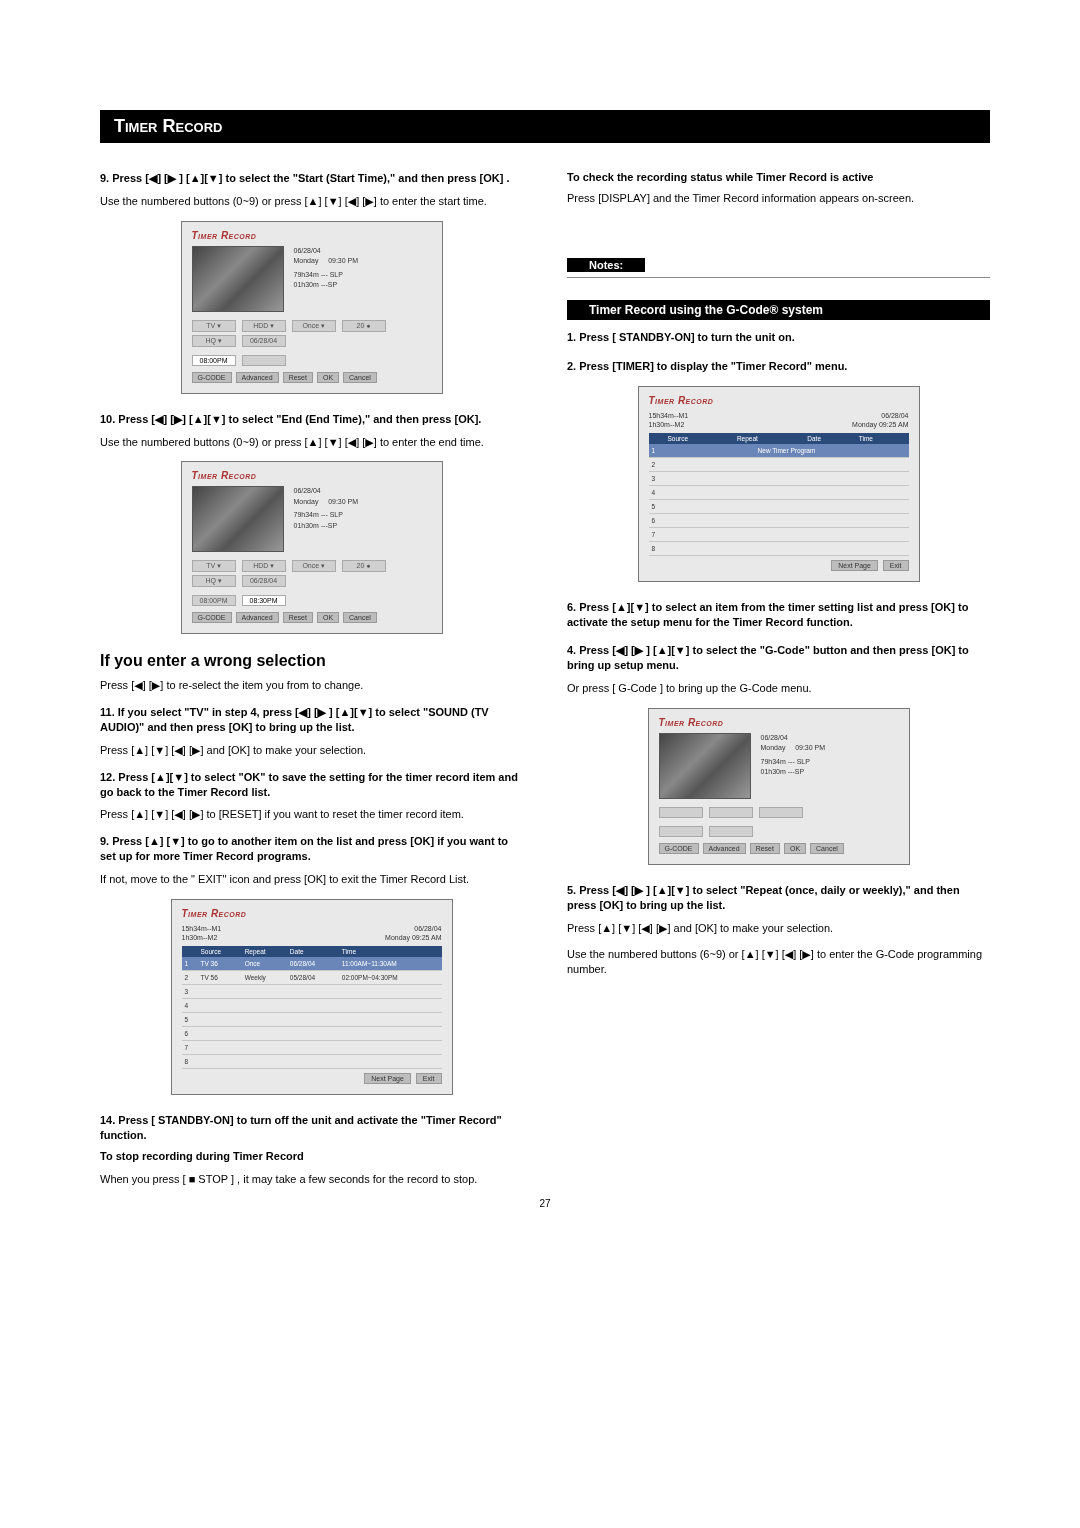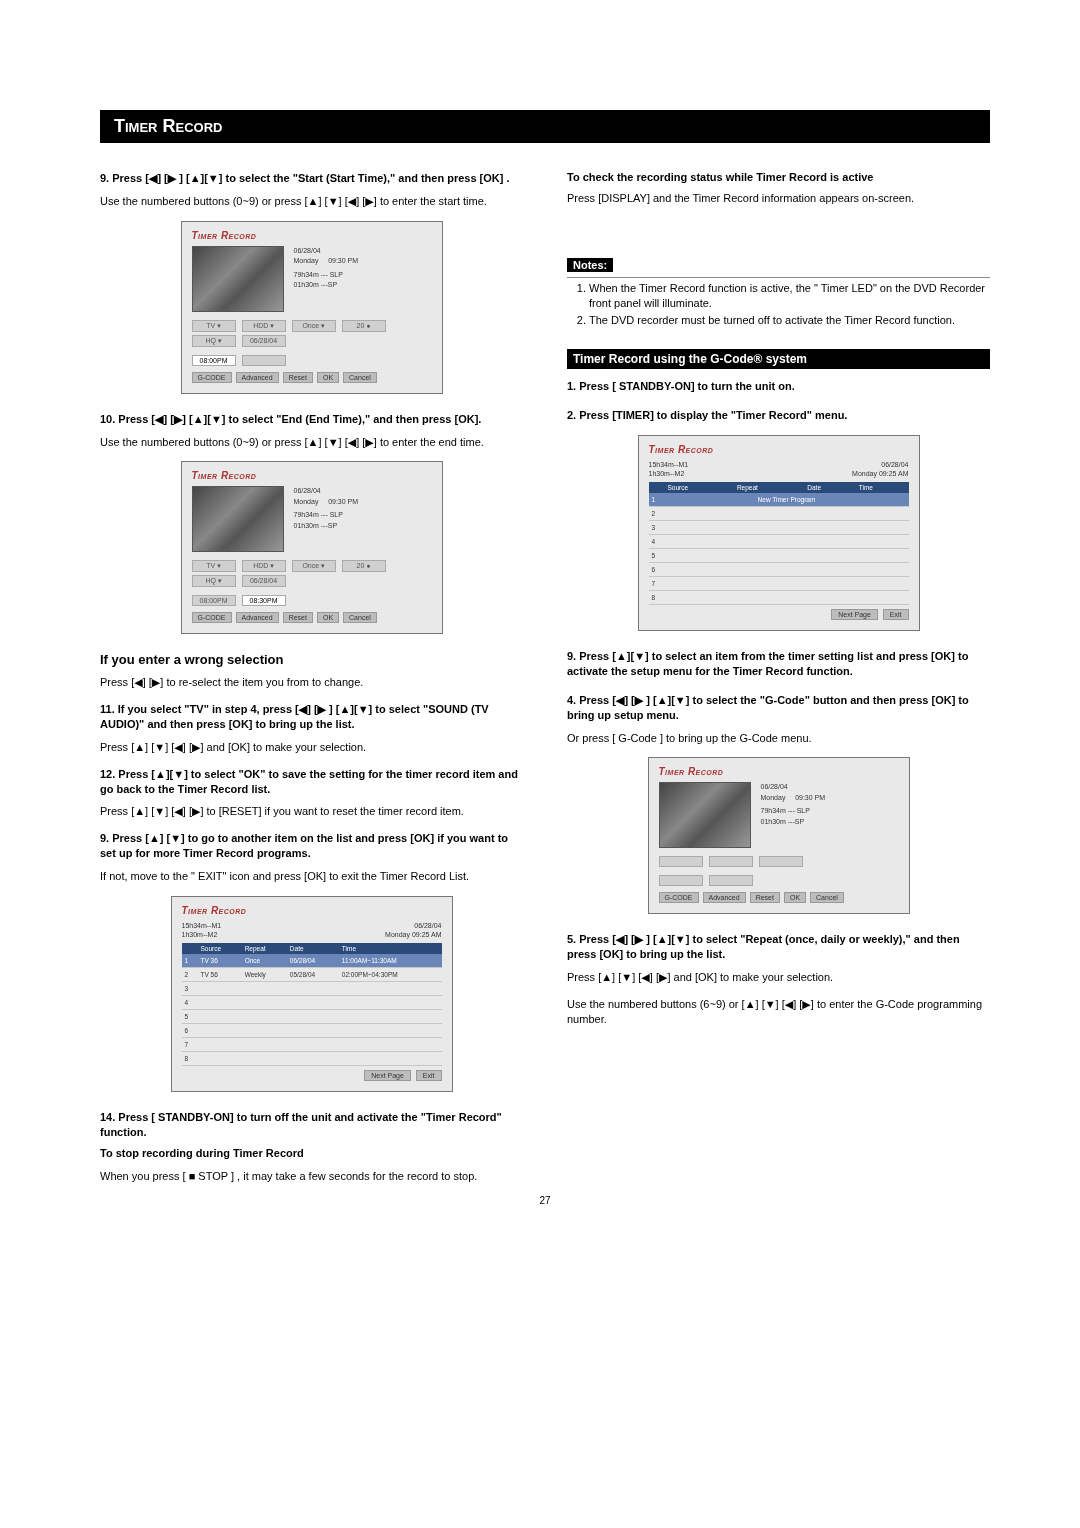--- a/index.html
+++ b/index.html
@@ -37,41 +37,41 @@
     font-size: 11px;
     line-height: 1.35;
   }
   .step-body {
     margin: 8px 0 12px 0;
     line-height: 1.35;
   }
   .sub-heading {
     font-weight: bold;
     margin: 14px 0 2px 0;
-    font-size: 13px;
+    font-size: 16px;
   }
   .sub-heading-small {
     font-weight: bold;
     margin: 14px 0 2px 0;
     font-size: 11px;
   }
   .section-banner {
     background: #000;
     color: #fff;
     font-weight: bold;
-    padding: 3px 6px;
+    padding: 3px 22px;
     margin: 22px 0 10px 0;
     font-size: 12px;
   }
   .notes-label {
     display: inline-block;
     background: #000;
     color: #fff;
     font-weight: bold;
-    padding: 1px 6px;
+    padding: 1px 22px;
     margin: 40px 0 3px 0;
     font-size: 11px;
   }
   ol.notes-list {
     margin: 3px 0 0 0;
     padding-left: 22px;
     line-height: 1.35;
   }
   ol.notes-list li {
     margin-bottom: 2px;
@@ -408,24 +408,20 @@
       <p class="step-body">When you press [  ■ STOP ] , it may take a few seconds for the record to stop.</p>
     </div>
 
     <div class="col">
       <p class="sub-heading-small" style="margin-top:0">To check the recording status while Timer Record is active</p>
       <p class="step-body">Press [DISPLAY] and the Timer Record information appears on-screen.</p>
 
       <div>
         <span class="notes-label">Notes:</span>
         <hr class="notes-hr">
-        <ol class="notes-list">
-          <li>When the Timer Record function is active, the " Timer LED"  on the DVD Recorder front panel will illuminate.</li>
-          <li>The DVD recorder must be turned off to activate the Timer Record function.</li>
-        </ol>
       </div>
 
       <div class="section-banner">
         <span>Timer Record using the G-Code® system</span>
       </div>
 
       <p class="step-heading">1.  Press [ STANDBY-ON] to turn the unit on.</p>
       <p class="step-heading" style="margin-top:14px">2.  Press [TIMER] to display the "Timer Record" menu.</p>
 
       <div class="screenshot-wrap">
@@ -505,21 +501,21 @@
                 </tr>
           </tbody>
             </table>
           <div class="table-footer">
             <span class="fbtn">Next Page</span>
             <span class="fbtn">Exit</span>
           </div>
         </div>
       </div>
 
-      <p class="step-heading">9.  Press [▲][▼]  to select an item from the timer setting list and press [OK] to activate the setup menu for the Timer Record function.</p>
+      <p class="step-heading">6.  Press [▲][▼]  to select an item from the timer setting list and press [OK] to activate the setup menu for the Timer Record function.</p>
 
       <p class="step-heading" style="margin-top:14px">4.  Press [◀] [▶ ] [▲][▼] to select the "G-Code" button and then press [OK] to bring up setup menu.</p>
       <p class="step-body">Or press [ G-Code ] to bring up the G-Code menu.</p>
 
       <div class="screenshot-wrap">
         <div class="screenshot">
           <div class="shot-title">Timer Record</div>
           <div class="shot-body">
             <div class="shot-preview"></div>
             <div class="shot-info">

